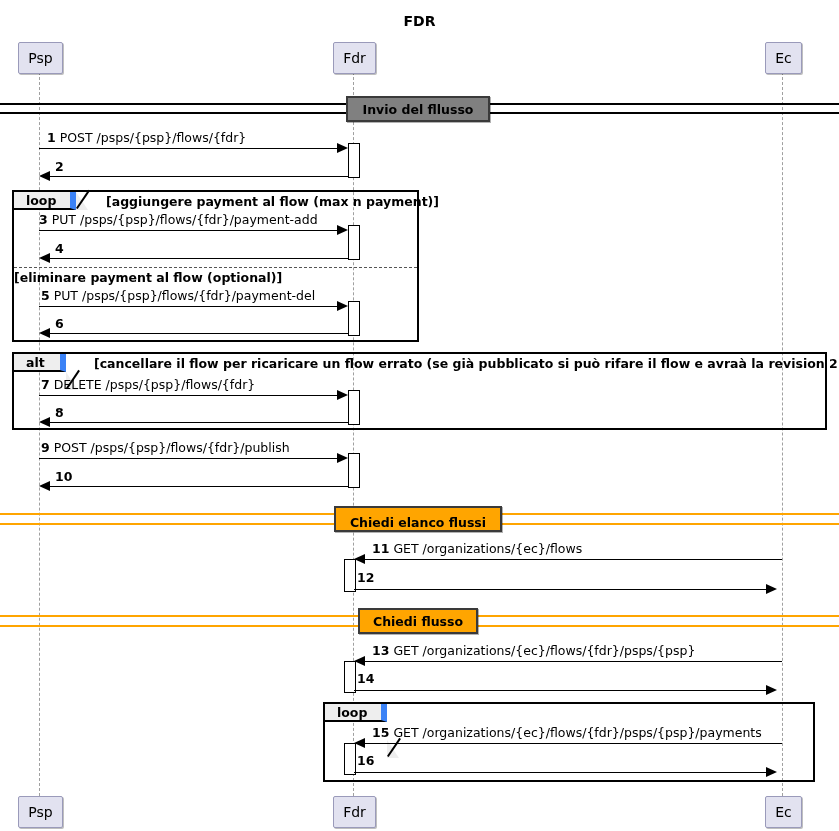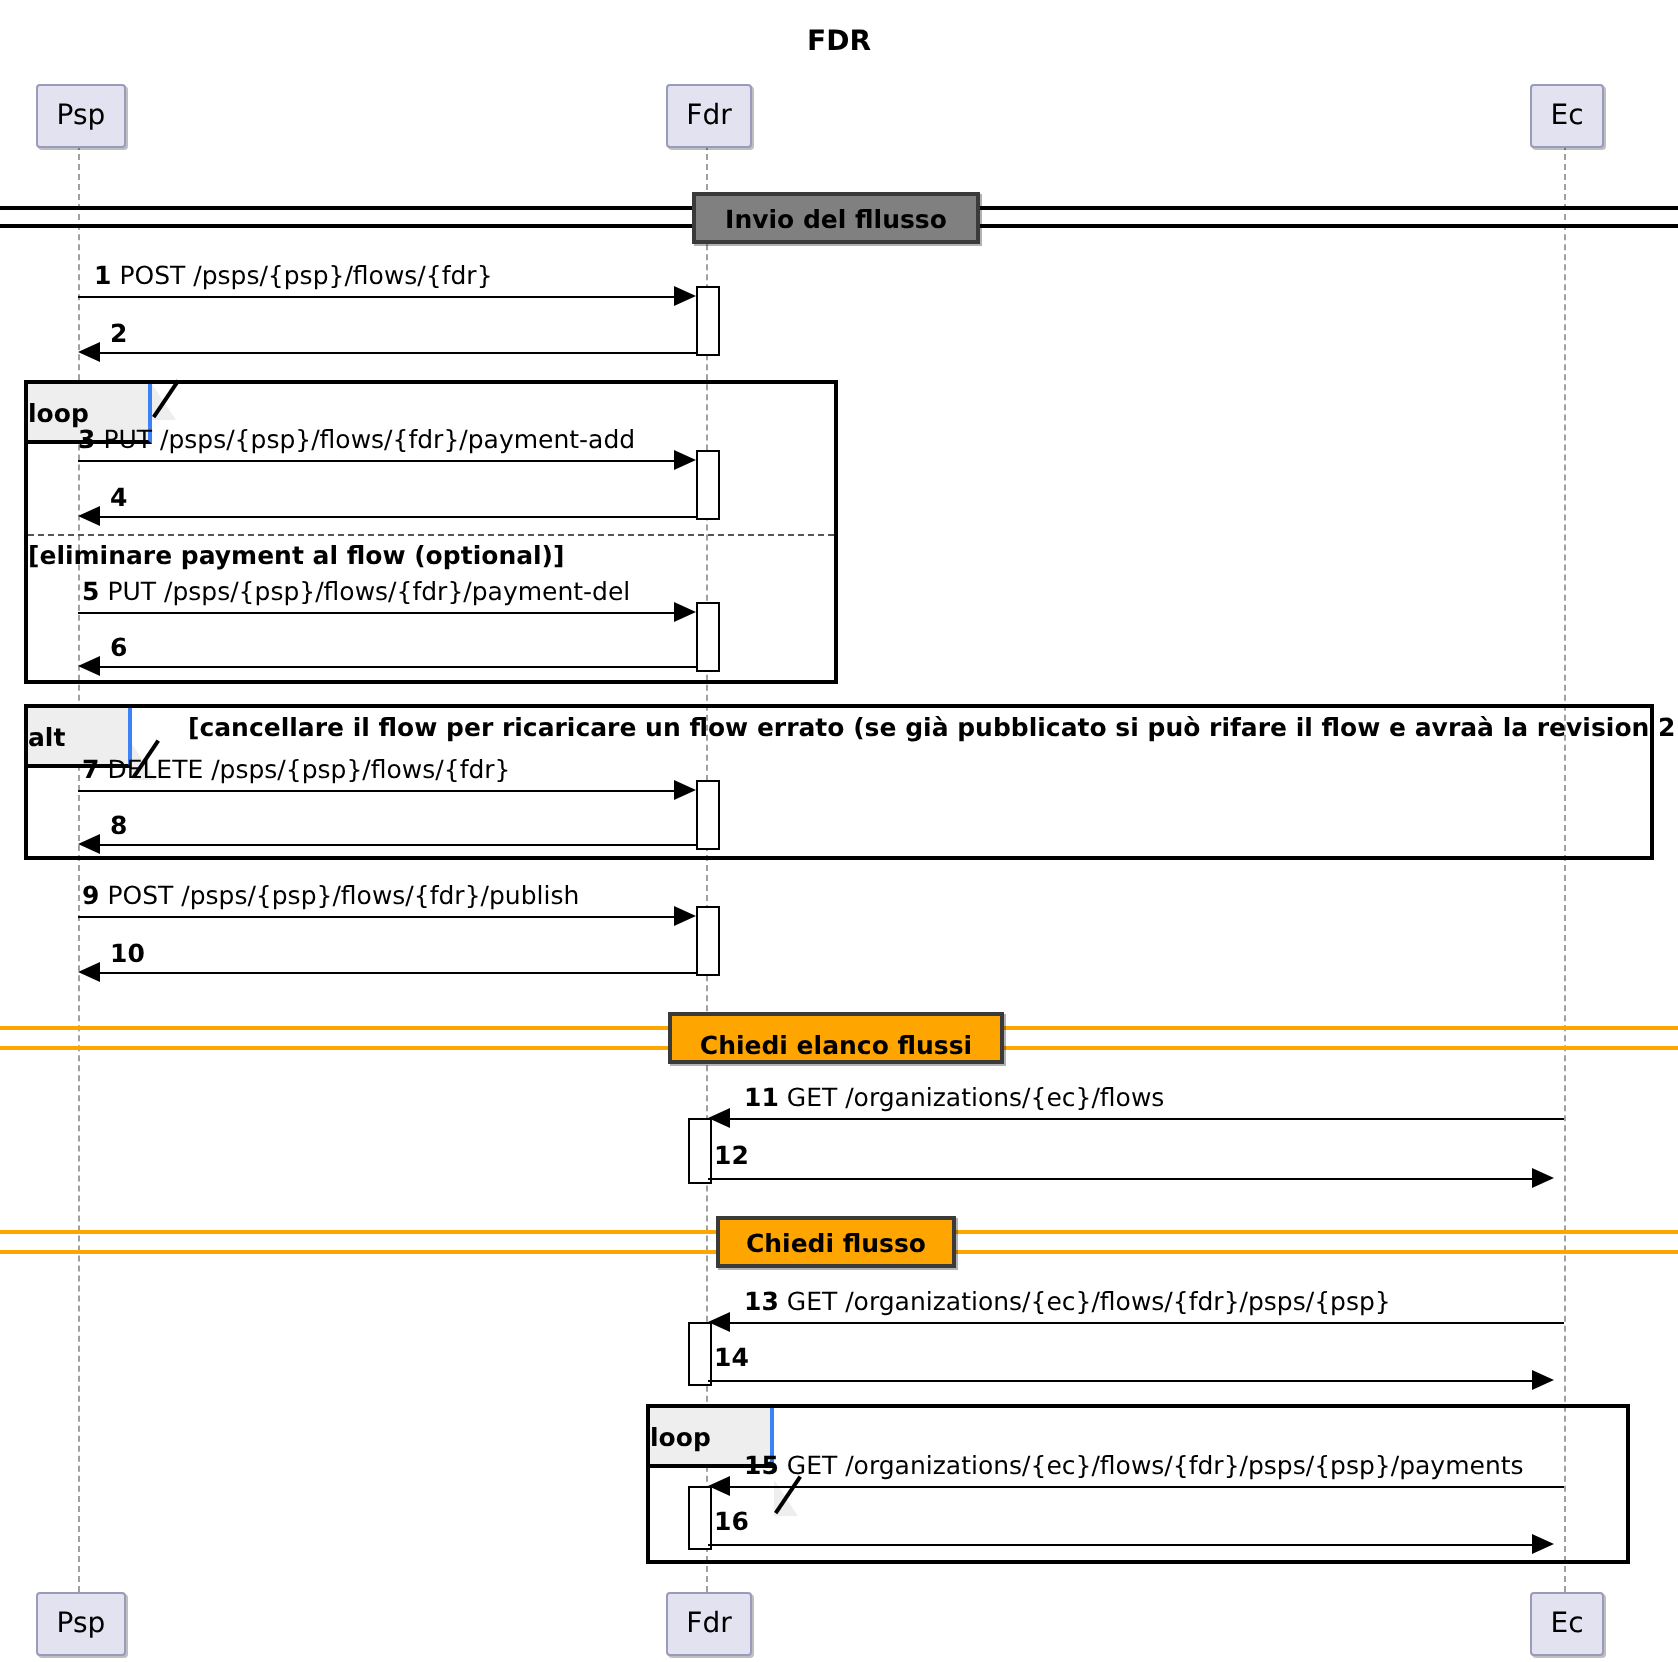--- a/index.html
+++ b/index.html
@@ -100,26 +100,26 @@
   .divider-box.orange { background: #FFA500; }
 
   
   .group-frame {
     border: 2px solid #000000;
     background: transparent;
     box-sizing: border-box;
   }
   .group-tab {
     background: #EEEEEE;
-    border-right: 2px solid #3b82f6;
+    border-right: 6px solid #3b82f6;
     border-bottom: 2px solid #000000;
-    height: 30px;
+    height: 18px;
     display: flex;
     align-items: center;
-    padding-left: 0;
+    padding-left: 12px;
     font-size: 12.5px;
     font-weight: bold;
     box-sizing: border-box;
   }
   .group-tab-corner {
     width: 0; height: 0;
     border-bottom: 18px solid #EEEEEE;
     border-right: 12px solid transparent;
     position: relative;
   }
@@ -178,20 +178,23 @@
   <div class="abs divider-rail" style="left:0; top:112px; width:839px; border-color:#000000;"></div>
   <div class="abs divider-box gray" style="left:346px; top:96px; width:140px;">
     <span>Invio del fllusso</span>
   </div>
 
   <div class="abs group-frame" style="left:12px; top:190px; width:407px; height:152px;"></div>
   <div class="abs group-tab" style="left:14px; top:192px; width:62px;">
     <span>loop</span>
   </div>
   <div class="abs group-tab-corner" style="left:76px; top:192px;"></div>
+  <div class="abs group-label" style="left:106px; top:194px;">
+    <span>[aggiungere payment al flow (max n payment)]</span>
+  </div>
   <div class="abs group-sep" style="left:14px; top:267px; width:403px;"></div>
   <div class="abs group-label" style="left:14px; top:270px;">
     <span>[eliminare payment al flow (optional)]</span>
   </div>
 
   <div class="abs group-frame" style="left:12px; top:352px; width:815px; height:78px;"></div>
   <div class="abs group-tab" style="left:14px; top:354px; width:52px;">
     <span>alt</span>
   </div>
   <div class="abs group-tab-corner" style="left:66px; top:354px;"></div>

